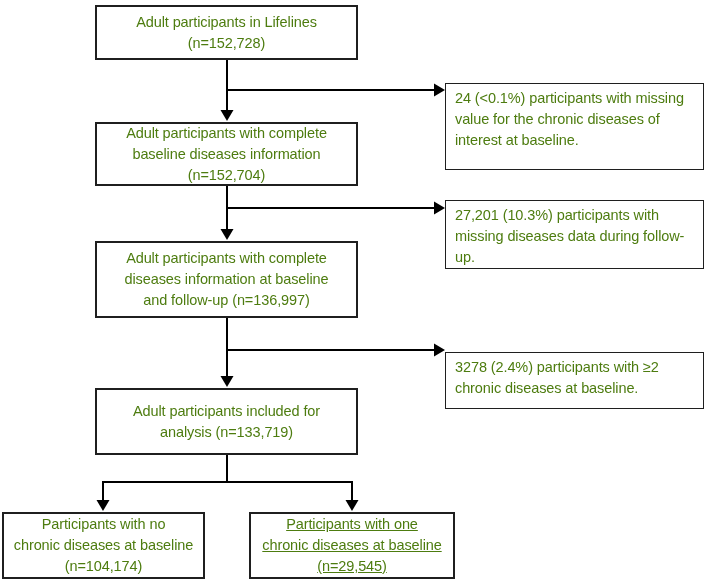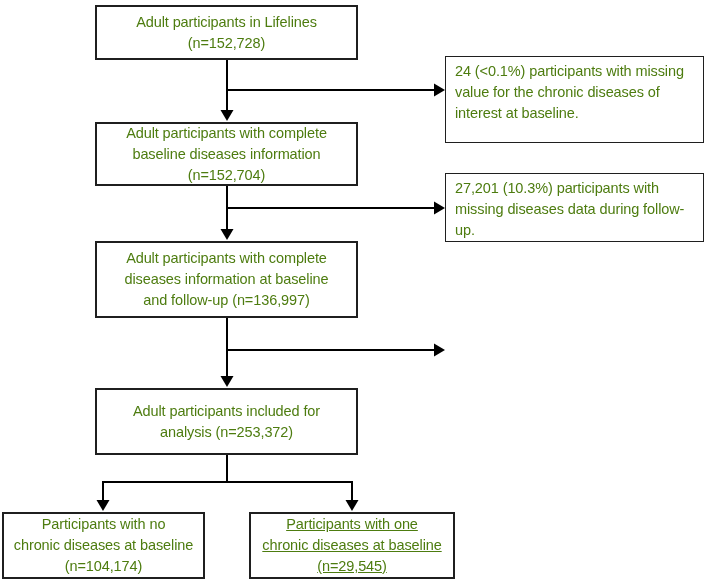--- a/index.html
+++ b/index.html
@@ -47,20 +47,21 @@
     text-align: center;
     white-space: pre-line;
     padding: 2px 6px;
   }
   .box.side {
     border-width: 1.4px;
     align-items: flex-start;
     justify-content: flex-start;
     text-align: left;
     padding: 4px 6px 4px 9px;
+    margin-top: 27px;
   }
   
   .b-main { left: 95px; width: 263px; }
   .b1 { top: 5px;   height: 55px; }
   .b2 { top: 122px; height: 64px; }
   .b3 { top: 241px; height: 77px; }
   .b4 { top: 388px; height: 67px; }
   
   .b-side { left: 445px; width: 259px; }
   .r1 { top: 56px;  height: 87px; }
@@ -107,28 +108,30 @@
 
   <div class="box b-main b1">Adult participants in Lifelines
 (n=152,728)</div>
   <div class="box b-main b2">Adult participants with complete
 baseline diseases information
 (n=152,704)</div>
   <div class="box b-main b3">Adult participants with complete
 diseases information at baseline
 and follow-up (n=136,997)</div>
   <div class="box b-main b4">Adult participants included for
-analysis (n=253,372)</div>
+analysis (n=133,719)</div>
 
   <div class="box side b-side r1">24 (&lt;0.1%) participants with missing
 value for the chronic diseases of
 interest at baseline.</div>
   <div class="box side b-side r2">27,201 (10.3%) participants with
 missing diseases data during follow-
 up.</div>
+  <div class="box side b-side r3">3278 (2.4%) participants with ≥2
+chronic diseases at baseline.</div>
 
   <div class="box b5">Participants with no
 chronic diseases at baseline
 (n=104,174)</div>
   <div class="box b6">Participants with one
 chronic diseases at baseline
 (n=29,545)</div>
 
 </div>
 

